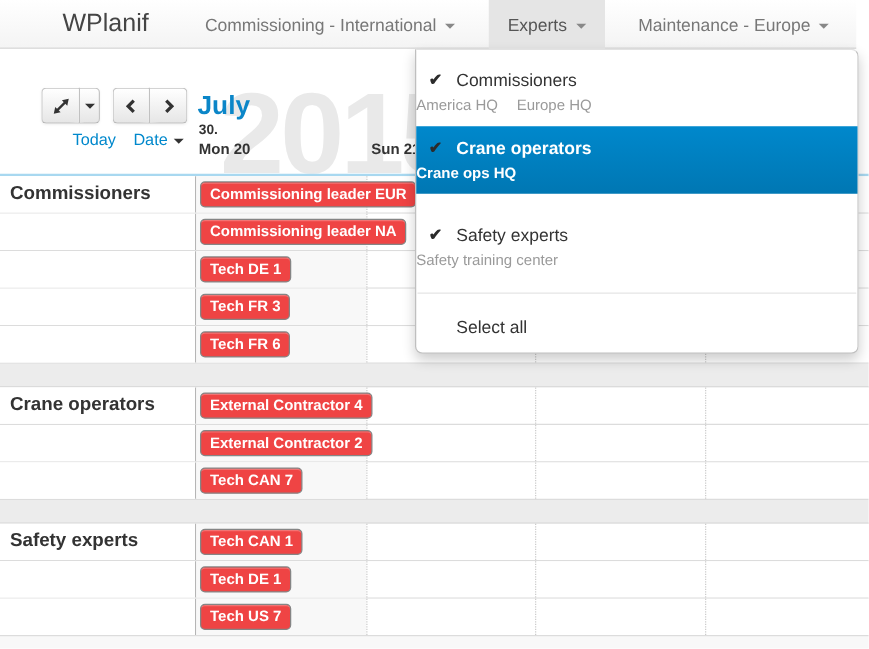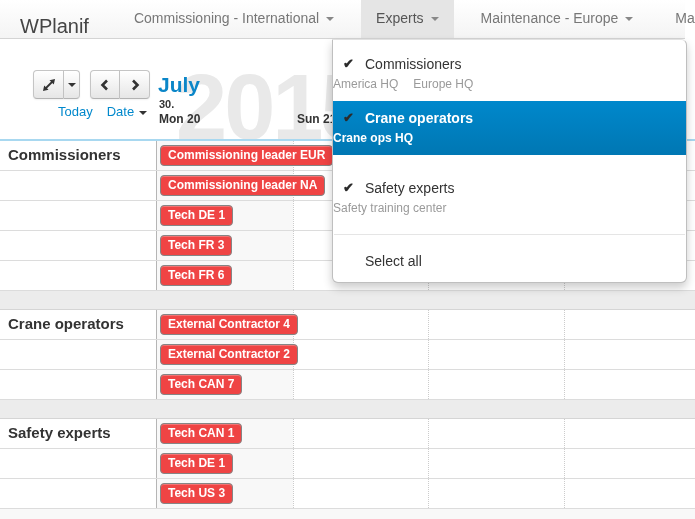--- a/index.html
+++ b/index.html
@@ -10,22 +10,23 @@
     position: relative;
     overflow: hidden;
     width: 695px; height: 519px;
   }
 
   
   .navbar {
     position: absolute; top: 0; left: 0; width: 685px; height: 39px;
     background: linear-gradient(#ffffff, #f4f4f4);
     border-bottom: 1px solid #d4d4d4;
-    display: flex; align-items: flex-end;
+    display: flex; align-items: flex-start;
     z-index: 40;
+    padding-left: 30px;
   }
   .brand {
     font-size: 20px; color: #454545;
     padding: 8px 24px 0 20px; white-space: nowrap;
   }
   .nav-menu { display: flex; align-items: stretch; }
   .nav-item {
     display: flex; align-items: center; gap: 7px;
     padding: 0 15px; margin: 12px 6px;
     color: #777; font-size: 14px; white-space: nowrap; cursor: pointer;
@@ -321,21 +322,21 @@
     <div class="day-cell c4"></div>
     <span class="badge">Tech DE 1</span>
   </div>
 
   <div class="grid-row">
     <div class="label-cell"></div>
     <div class="day-cell c1"></div>
     <div class="day-cell c2"></div>
     <div class="day-cell c3"></div>
     <div class="day-cell c4"></div>
-    <span class="badge">Tech US 3</span>
+    <span class="badge">Tech US 7</span>
   </div>
 </div>
 <div class="bottom-strip"></div>
 
 <div class="dropdown">
   <div>
   <div class="dd-item">
     <div class="dd-main">
       <span class="dd-check">✔</span>
       <span class="dd-label">Commissioners</span>

